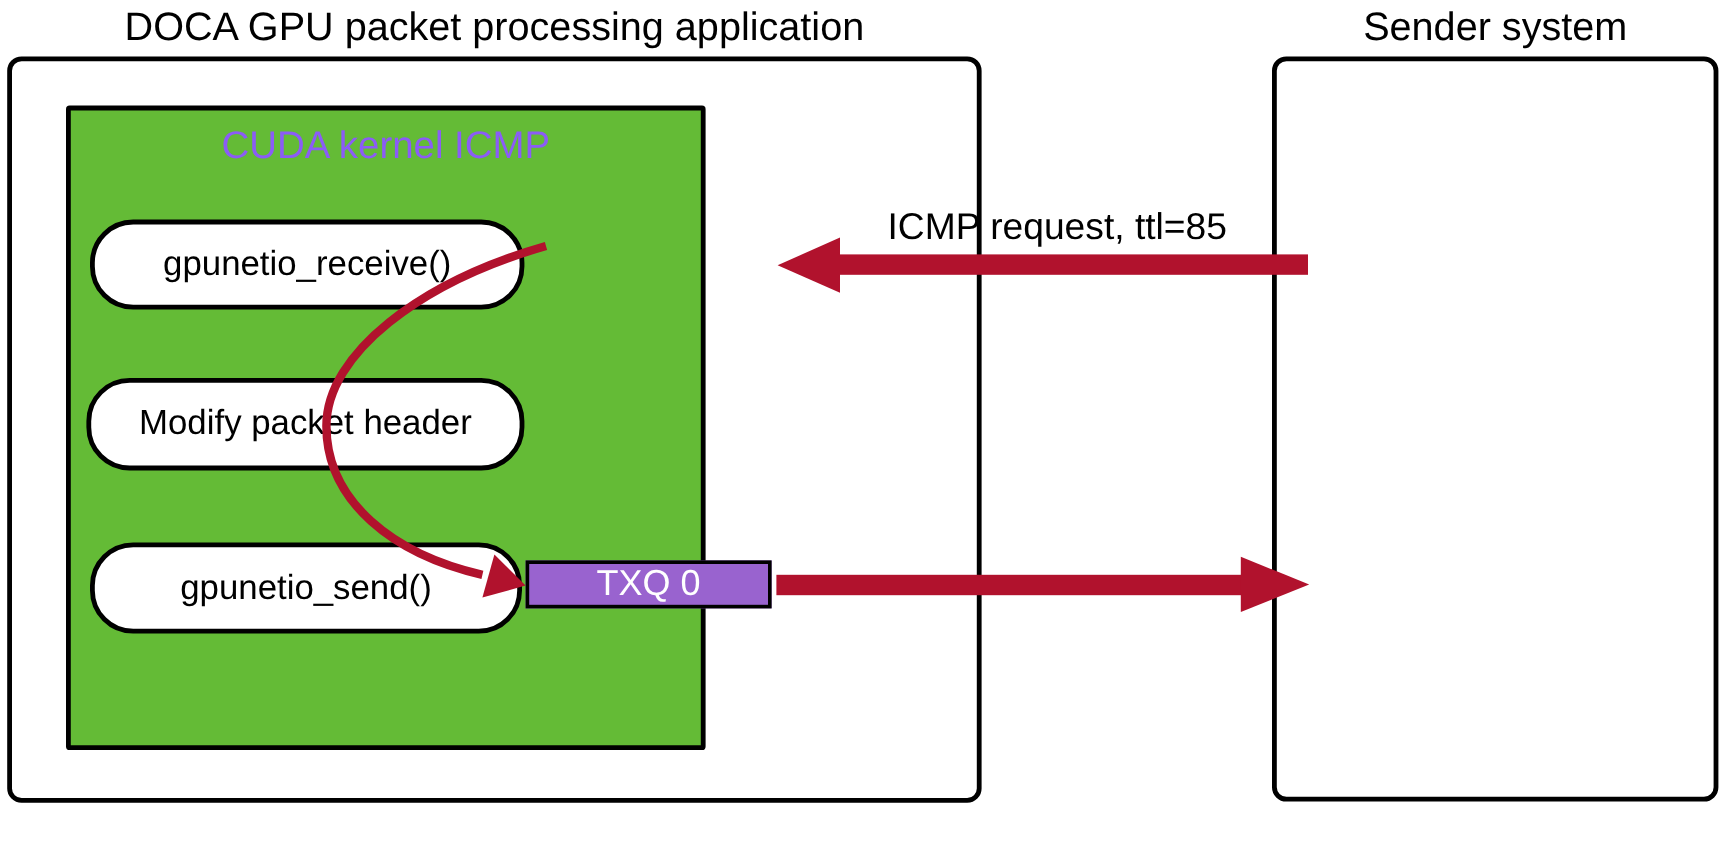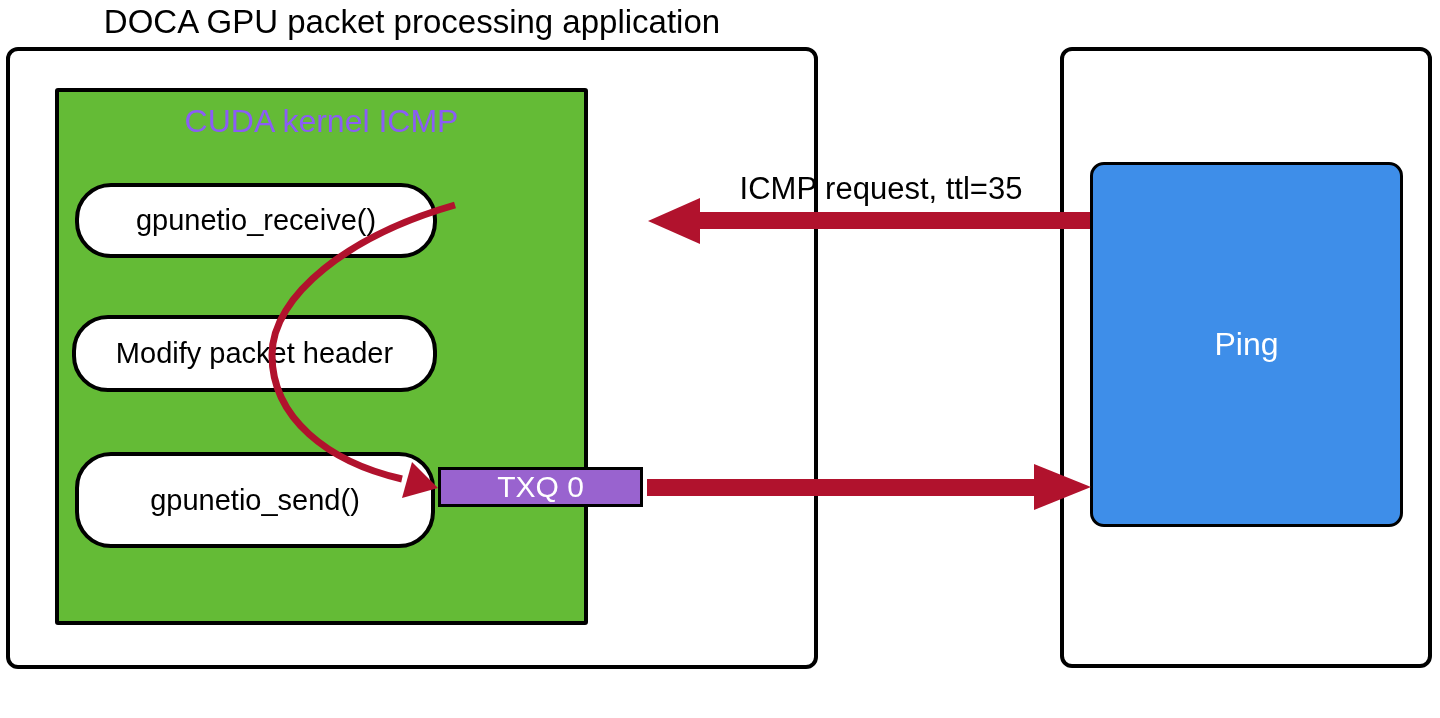--- a/index.html
+++ b/index.html
@@ -35,21 +35,21 @@
   }
   .queue-rxq{left:438px;top:200px;}
   .queue-txq{left:438px;top:467px;}
   .oval{
     position:absolute;background:#fff;border:4px solid #000;border-radius:36px;
     box-sizing:border-box;display:flex;align-items:center;justify-content:center;
     font-size:29px;color:#000;white-space:nowrap;
   }
   .oval-receive{left:75px;top:183px;width:362px;height:75px;}
   .oval-modify{left:72px;top:315px;width:365px;height:77px;}
-  .oval-send{left:75px;top:452px;width:360px;height:96px;}
+  .oval-send{left:75px;top:452px;width:360px;height:76px;}
   .ping-box{
     position:absolute;left:1090px;top:162px;width:313px;height:365px;
     background:var(--blue,#3e8ee9);border:3px solid #000;border-radius:14px;
     box-sizing:border-box;display:flex;align-items:center;justify-content:center;
     color:#fff;font-size:32px;
   }
   .arrow-overlay{
     position:absolute;left:0;top:0;width:1440px;height:718px;pointer-events:none;
   }
   .arrow{fill:var(--red,#b1122d);}
@@ -60,48 +60,48 @@
   }
   .request-label{left:703px;top:172px;width:356px;}
   .reply-label{left:668px;top:433px;width:346px;}
 </style>
 </head>
 <body>
 
 <div class="canvas">
 
   <div class="panel-title doca-title">DOCA GPU packet processing application</div>
+  <div class="panel-title sender-title">Sender system</div>
 
   <div class="outer-box doca-panel"></div>
 
   <div class="green-box"></div>
   <div class="green-title">CUDA kernel ICMP</div>
 
   <div class="queue queue-txq">TXQ 0</div>
 
   <div class="oval oval-receive">gpunetio_receive()</div>
   <div class="oval oval-modify">Modify packet header</div>
   <div class="oval oval-send">gpunetio_send()</div>
 
   <div class="outer-box sender-panel"></div>
-  <div class="ping-box">Ping</div>
 
   <svg class="arrow-overlay" viewBox="0 0 1440 718" xmlns="http://www.w3.org/2000/svg">
 
     <g>
       <rect class="arrow" x="696" y="212" width="394" height="17"></rect>
       <polygon class="arrow" points="648,221 700,198 700,244"></polygon>
     </g>
 
     <g>
       <rect class="arrow" x="647" y="479" width="391" height="17"></rect>
       <polygon class="arrow" points="1091,487 1034,464 1034,510"></polygon>
     </g>
 
     <g>
       <path class="arrow-curve" d="M 455 205 C 350 235, 272 295, 272 355 C 272 418, 328 462, 402 479"></path>
       <polygon class="arrow" points="438,488 412,462 402,498"></polygon>
     </g>
   </svg>
 
-  <div class="flow-label request-label">ICMP request, ttl=35</div>
+  <div class="flow-label request-label">ICMP request, ttl=85</div>
 
 </div>
 
 </body></html>

